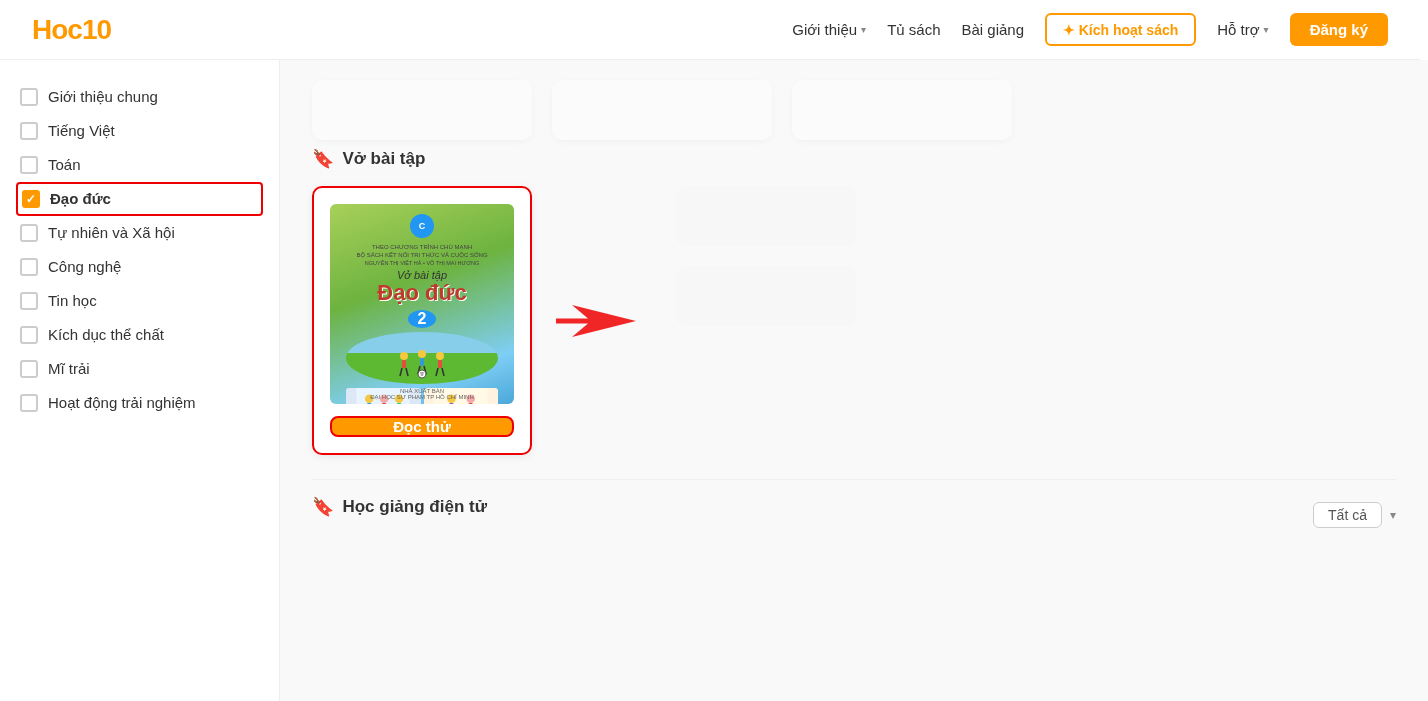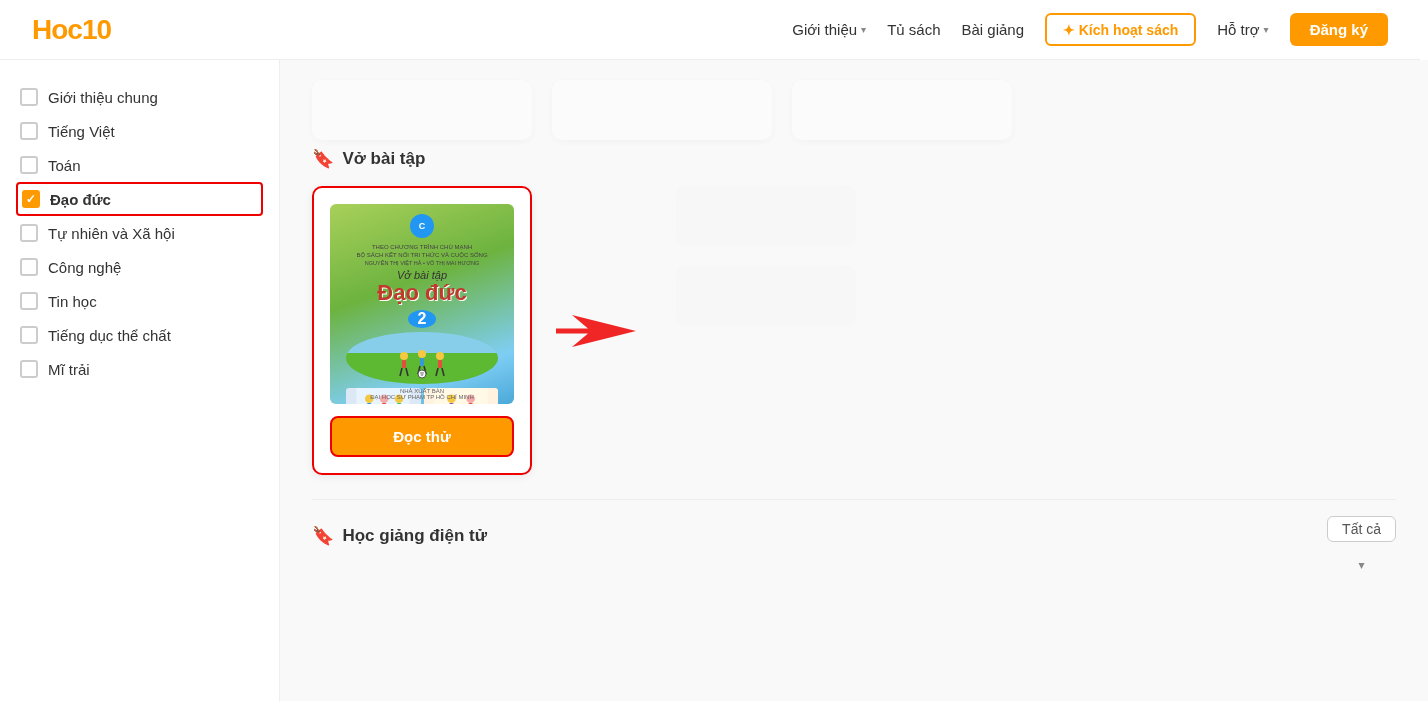--- a/index.html
+++ b/index.html
@@ -72,21 +72,20 @@
     
     .sidebar {
       width: 280px;
       min-width: 240px;
       padding: 20px 16px;
       border-right: 1px solid #eee;
       background: #fff;
     }
     .sidebar-item {
       display: flex;
-      align-items: center;
       gap: 10px;
       padding: 8px 4px;
       cursor: pointer;
       font-size: 15px;
       color: #333;
     }
     .checkbox {
       width: 18px;
       height: 18px;
       border: 2px solid #ccc;
@@ -201,21 +200,20 @@
       transform: translateX(-50%);
       font-size: 6px;
       color: #666;
       text-align: center;
       white-space: nowrap;
     }
 
     .read-btn {
       display: block;
       width: 100%;
-      padding: 10px;
       background: #f90;
       color: #fff;
       border: none;
       border-radius: 8px;
       font-size: 15px;
       font-weight: 700;
       cursor: pointer;
       text-align: center;
       margin-top: 4px;
       border: 2px solid #e00;
@@ -304,25 +302,29 @@
     <div class="sidebar-item">
       <div class="checkbox"></div>
       <span>Công nghệ</span>
     </div>
     <div class="sidebar-item">
       <div class="checkbox"></div>
       <span>Tin học</span>
     </div>
     <div class="sidebar-item">
       <div class="checkbox"></div>
-      <span>Tiếng dục thể chất</span>
+      <span>Kích dục thể chất</span>
     </div>
     <div class="sidebar-item">
       <div class="checkbox"></div>
       <span>Mĩ trải</span>
+    </div>
+    <div class="sidebar-item">
+      <div class="checkbox"></div>
+      <span>Hoạt động trải nghiệm</span>
     </div>
   </aside>
 
   <main class="main-content">
 
     <div class="top-books-area">
       <div style="display:flex; gap:20px;">
         <div style="width:220px; height:60px; background:#fff; border-radius:10px; box-shadow:0 2px 8px rgba(0,0,0,0.07);"></div>
         <div style="width:220px; height:60px; background:#fff; border-radius:10px; box-shadow:0 2px 8px rgba(0,0,0,0.07);"></div>
         <div style="width:220px; height:60px; background:#fff; border-radius:10px; box-shadow:0 2px 8px rgba(0,0,0,0.07);"></div>
@@ -438,21 +440,21 @@
         </div>
       </div>
     </div>
 
     <div class="bottom-section" style="margin-top:24px; border-top:1px solid #eee; padding-top:16px;">
       <div style="display:flex; align-items:center; justify-content:space-between;">
         <div class="section-header">
           <span class="bookmark-icon">🔖</span>
           <span>Học giảng điện tử</span>
         </div>
-        <div style="display:flex; align-items:center; gap:16px;flex-direction:column;">
+        <div style="display:flex; align-items:center; gap:8px;">
           <span style="font-size:14px; color:#555; border:1px solid #ccc; border-radius:6px; padding:4px 14px; background:#fff; cursor:pointer;">Tất cả</span>
           <span style="font-size:12px; color:#888;">▾</span>
         </div>
       </div>
     </div>
 
   </main>
 </div>
 
 </body></html>

